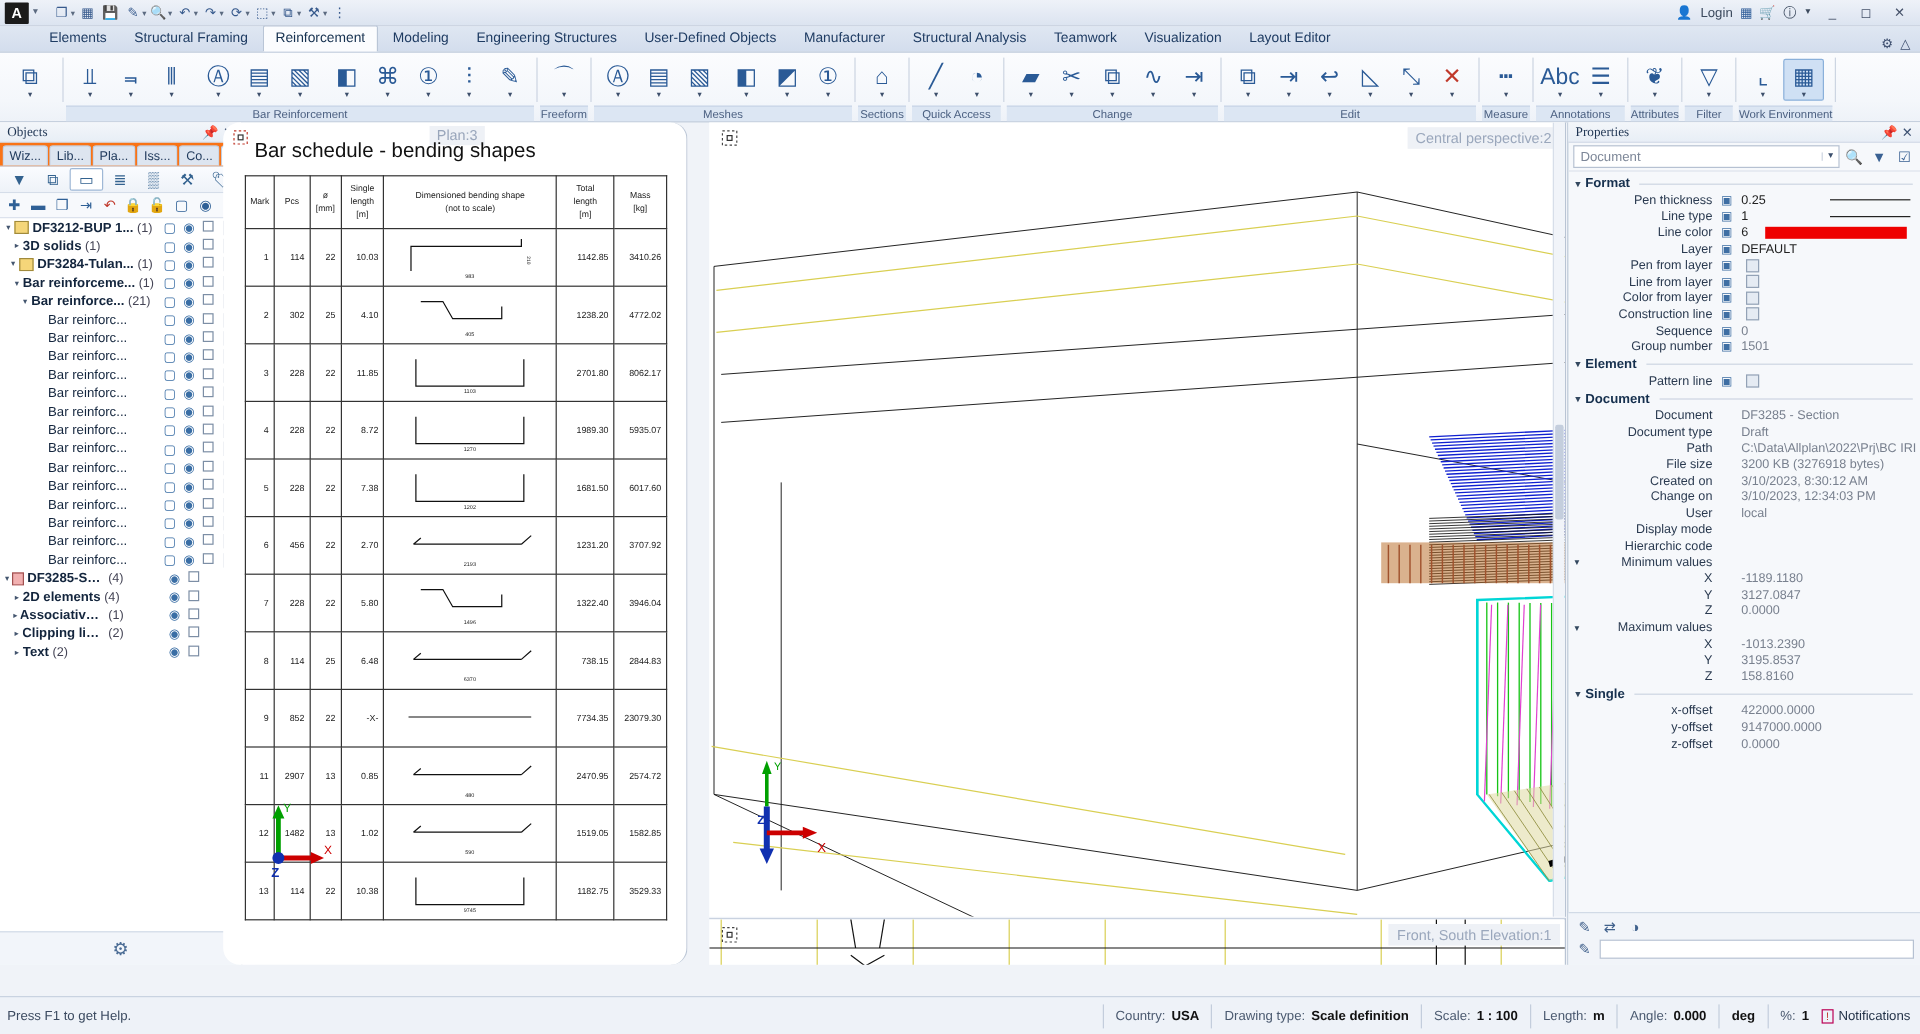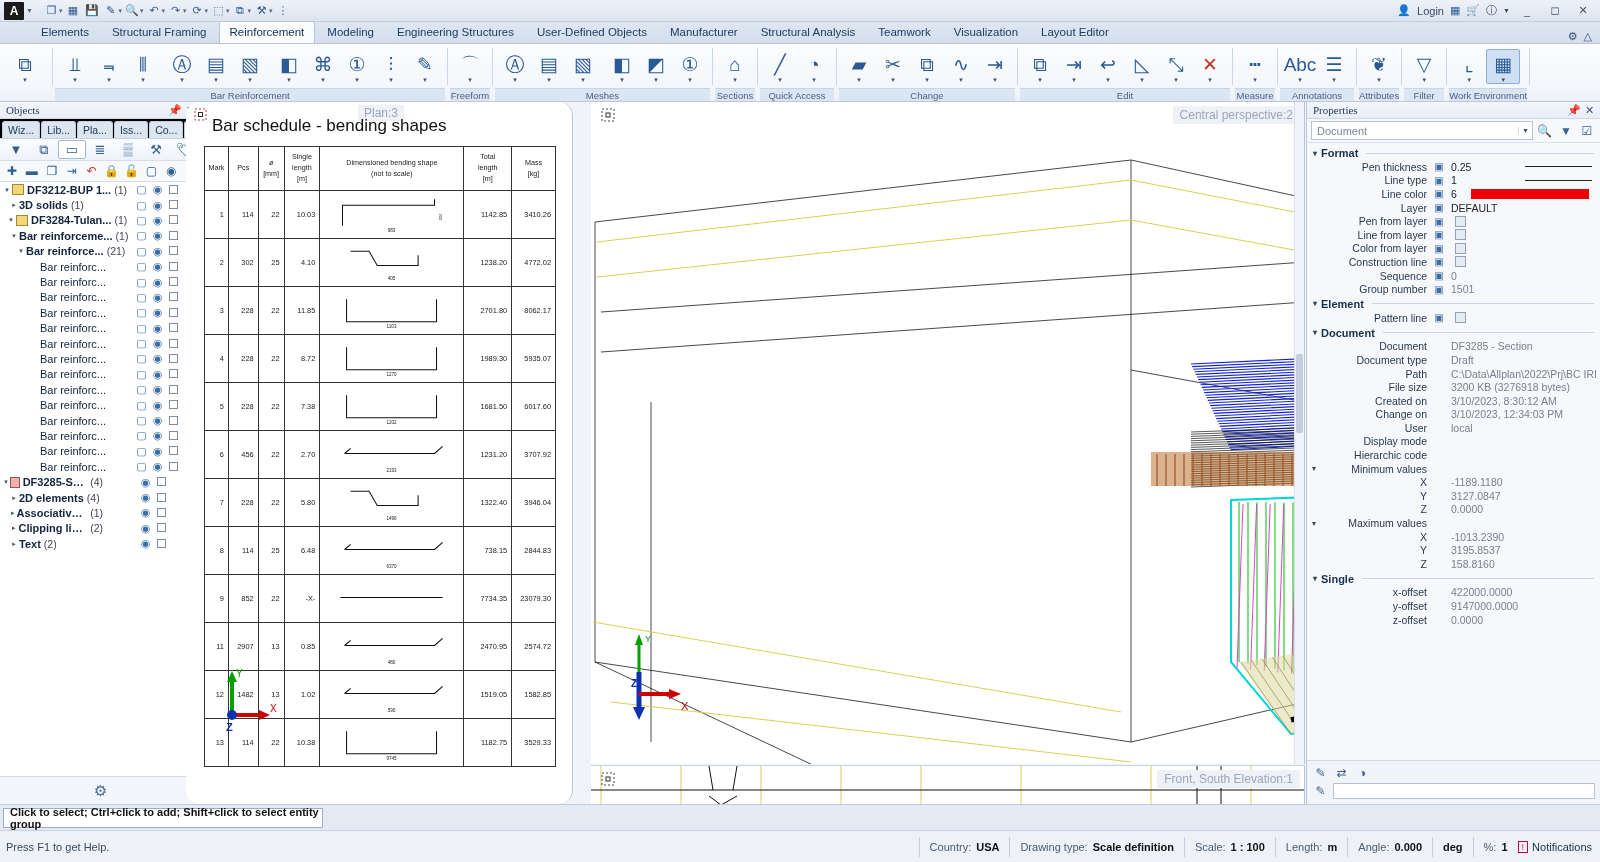--- a/index.html
+++ b/index.html
@@ -99,21 +99,21 @@
     display:flex; flex-direction:column;
   }
   .panel-head {
     height:17px; display:flex; align-items:center;
     background:linear-gradient(to bottom,#f3f6fa,#e8eef6);
     border-bottom:1px solid #cfd8e5; padding:0 3px;
     font-size:11px; color:#1f3553;
   }
   .panel-head .ph-title { flex:1; padding-left:3px;font-family:Liberation Serif, serif; }
   .panel-head .ph-btn { width:15px; text-align:center; color:#3e5273; font-size:11px; }
-  .ptabs { display:flex; height:20px; background:#000000; border-bottom:1px solid #c7d2e1; padding-left:2px; }
+  .ptabs { display:flex; height:20px; background:#f97316; border-bottom:1px solid #c7d2e1; padding-left:2px; }
   .ptab {
     padding:2px 5px; margin-top:2px; font-size:10.5px; color:#203a5c;
     border:1px solid #c2cdde; border-bottom:none; background:#dde5f0;
     border-radius:3px 3px 0 0; margin-right:1px; line-height:13px;
   }
   .ptab.active { background:#fbfcfe; color:#123; }
   .ptoolbar1 {
     height:22px; display:flex; align-items:center; gap:0px;
     background:linear-gradient(to bottom,#fafcff,#eef2f8);
     border-bottom:1px solid #d5dde9; padding-left:2px;
@@ -1723,23 +1723,20 @@
         <span class="ic">⇄</span>
         <span class="ic">◑</span>
       </div>
       <div class="pf-row">
         <span class="ic">✎</span>
         <div class="pf-input"></div>
       </div>
     </div>
   </div>
 
-  <div class="cmdbar">
-    <div class="cmd-input">Click to select; Ctrl+click to add; Shift+click to select entity group</div>
-  </div>
 
   <div class="statusbar">
     <span class="sb-hint">Press F1 to get Help.</span>
     <div class="sb-cells" id="sb-cells">
         <div class="sb-cell">
           <span class="lb">Country:</span>
           <span class="vl">USA</span>
         </div>
         <div class="sb-cell">
           <span class="lb">Drawing type:</span>

